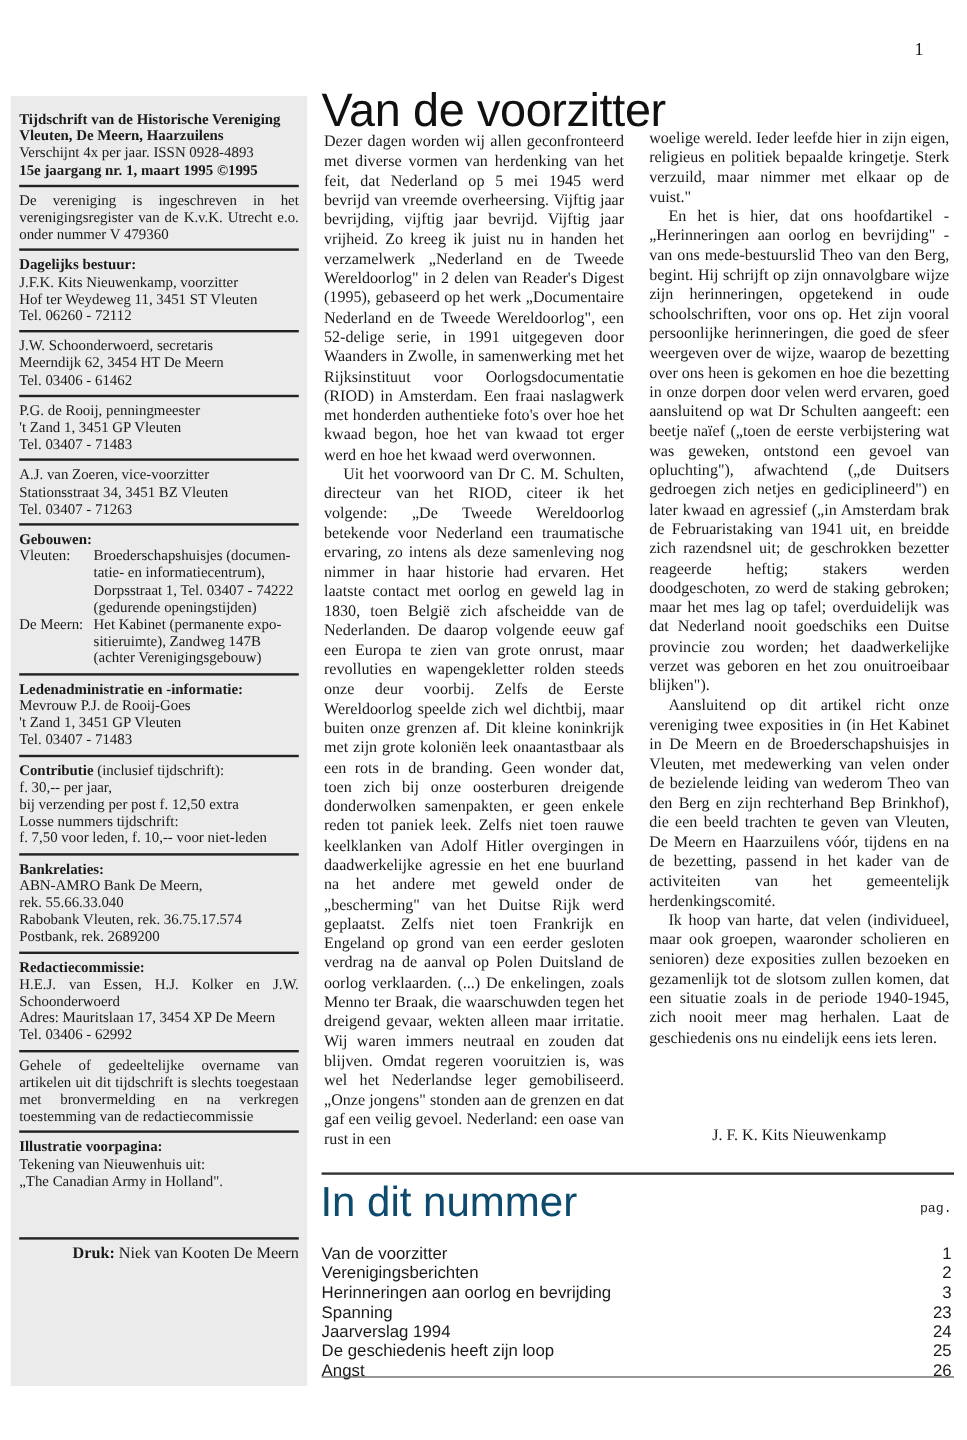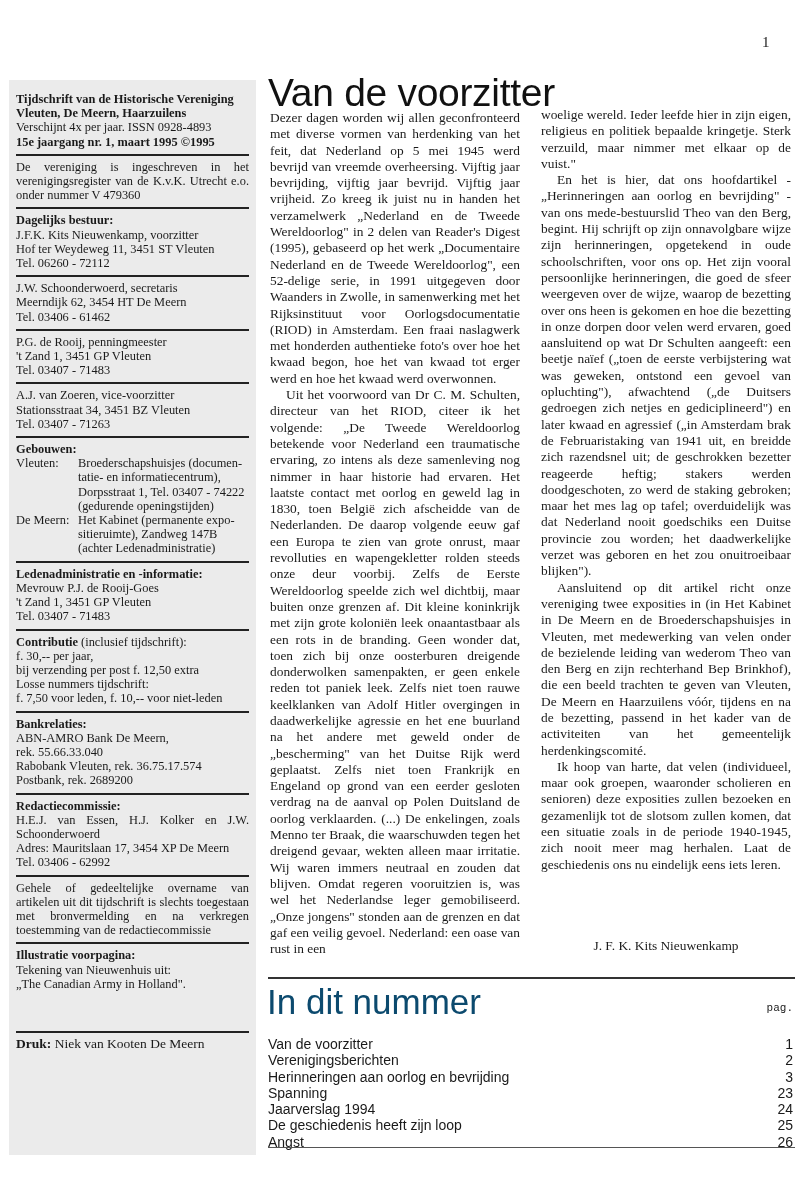--- a/index.html
+++ b/index.html
@@ -96,21 +96,21 @@
         <span class="line">tatie- en informatiecentrum),</span>
         <span class="line">Dorpsstraat 1, Tel. 03407 - 74222</span>
         <span class="line">(gedurende openingstijden)</span>
       </span>
     </div>
     <div class="bld-row">
       <span class="bld-key">De Meern:</span>
       <span class="bld-val">
         <span class="line">Het Kabinet  (permanente expo-</span>
         <span class="line">sitieruimte), Zandweg 147B</span>
-        <span class="line">(achter Ledenadministratie)</span>
+        <span class="line">(achter Verenigingsgebouw)</span>
       </span>
     </div>
   </div>
   <div class="sb-section">
     <span class="line b">Ledenadministratie en -informatie:</span>
     <span class="line">Mevrouw P.J. de Rooij-Goes</span>
     <span class="line">'t Zand 1, 3451 GP Vleuten</span>
     <span class="line">Tel. 03407 - 71483</span>
   </div>
   <div class="sb-section">
@@ -135,21 +135,21 @@
   </div>
   <div class="sb-section justify">
     <span class="line">Gehele of gedeeltelijke overname van artikelen uit dit tijdschrift is slechts toegestaan met bronvermelding en na verkregen toestemming van de redactiecommissie</span>
   </div>
   <div class="sb-section illus">
     <span class="line b">Illustratie voorpagina:</span>
     <span class="line">Tekening van Nieuwenhuis uit:</span>
     <span class="line">„The Canadian Army in Holland".</span>
   </div>
   <div class="sb-section">
-    <span class="line" style="font-size:13.5px;"><b>Druk:</b><span> Niek van Kooten De Meern</span></span>
+    <span class="line" style="font-size:13.5px;text-align:right;"><b>Druk:</b><span> Niek van Kooten De Meern</span></span>
   </div>
 </aside>
 
 <h1 class="article-title" style="margin:0;font-weight:normal;">Van de voorzitter</h1>
 
 <div class="col col1">
   <p>Dezer dagen worden wij allen geconfronteerd met diverse vormen van herdenking van het feit, dat Nederland op 5 mei 1945 werd bevrijd van vreemde overheersing. Vijftig jaar bevrijding, vijftig jaar bevrijd. Vijftig jaar vrijheid. Zo kreeg ik juist nu in handen het verzamelwerk „Nederland en de Tweede Wereldoorlog" in 2 delen van Reader's Digest (1995), gebaseerd op het werk „Documentaire Nederland en de Tweede Wereldoorlog", een 52-delige serie, in 1991 uitgegeven door Waanders in Zwolle, in samenwerking met het Rijksinstituut voor Oorlogsdocumentatie (RIOD) in Amsterdam. Een fraai naslagwerk met honderden authentieke foto's over hoe het kwaad begon, hoe het van kwaad tot erger werd en hoe het kwaad werd overwonnen.</p>
   <p class="ind">Uit het voorwoord van Dr C. M. Schulten, directeur van het RIOD, citeer ik het volgende: „De Tweede Wereldoorlog betekende voor Nederland een traumatische ervaring, zo intens als deze samenleving nog nimmer in haar historie had ervaren. Het laatste contact met oorlog en geweld lag in 1830, toen België zich afscheidde van de Nederlanden. De daarop volgende eeuw gaf een Europa te zien van grote onrust, maar revolluties en wapengekletter rolden steeds onze deur voorbij. Zelfs de Eerste Wereldoorlog speelde zich wel dichtbij, maar buiten onze grenzen af. Dit kleine koninkrijk met zijn grote koloniën leek onaantastbaar als een rots in de branding. Geen wonder dat, toen zich bij onze oosterburen dreigende donderwolken samenpakten, er geen enkele reden tot paniek leek. Zelfs niet toen rauwe keelklanken van Adolf Hitler overgingen in daadwerkelijke agressie en het ene buurland na het andere met geweld onder de „bescherming" van het Duitse Rijk werd geplaatst. Zelfs niet toen Frankrijk en Engeland op grond van een eerder gesloten verdrag na de aanval op Polen Duitsland de oorlog verklaarden. (...) De enkelingen, zoals Menno ter Braak, die waarschuwden tegen het dreigend gevaar, wekten alleen maar irritatie. Wij waren immers neutraal en zouden dat blijven. Omdat regeren vooruitzien is, was wel het Nederlandse leger gemobiliseerd. „Onze jongens" stonden aan de grenzen en dat gaf een veilig gevoel. Nederland: een oase van rust in een</p>
 </div>
 

